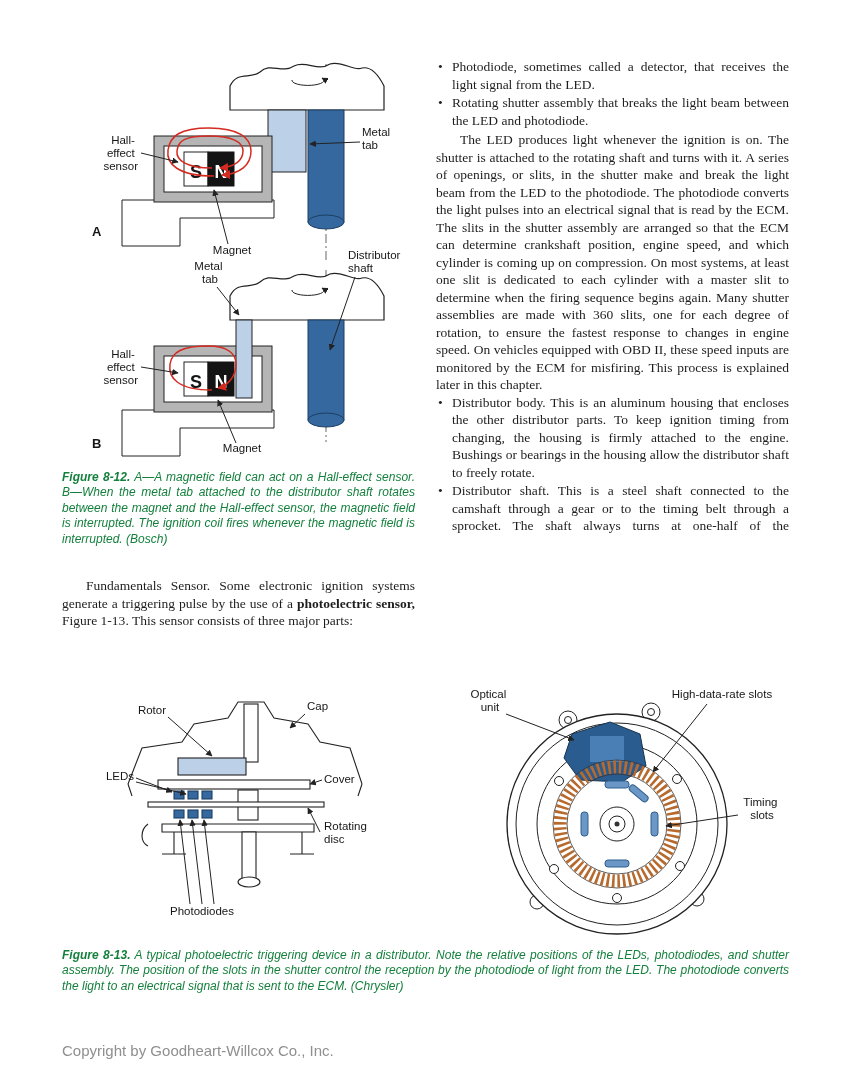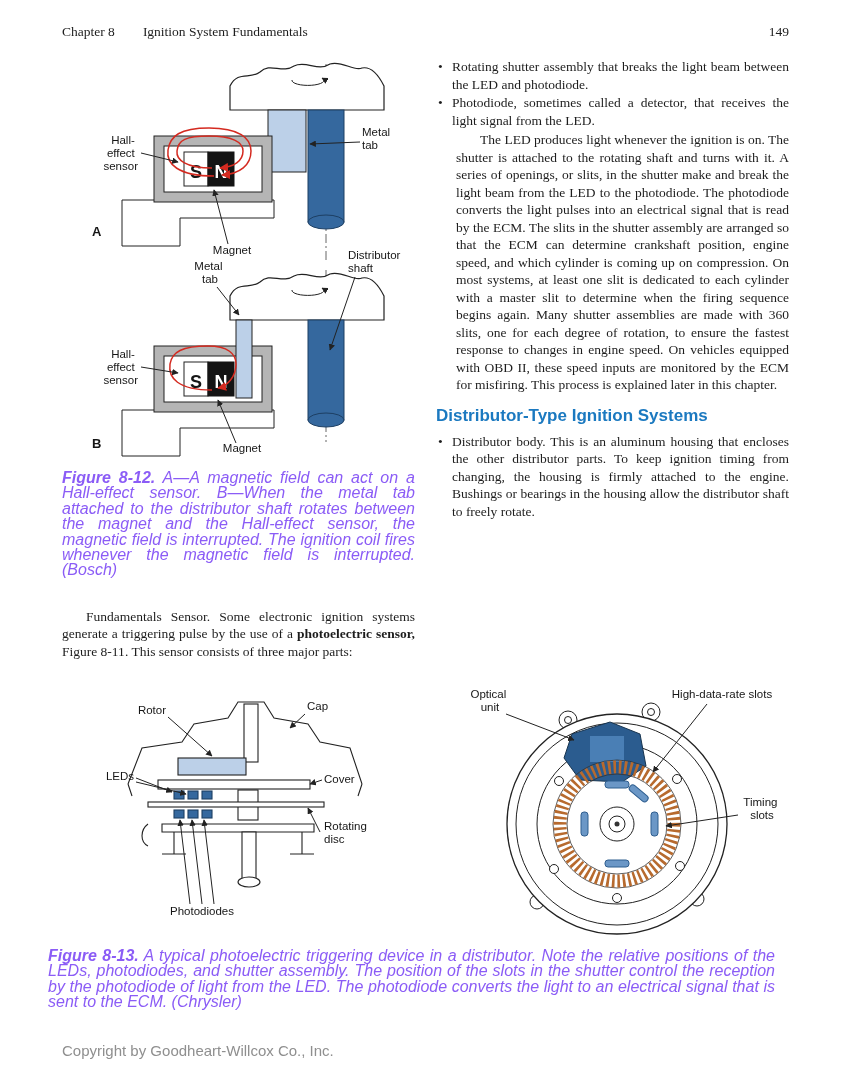--- a/index.html
+++ b/index.html
@@ -24,54 +24,48 @@
   .bi { font-weight:bold; }
   ul.bullets { list-style:none; margin:0; }
   ul.bullets li {
     position:relative; padding-left:16px; font-size:13.5px; line-height:17.5px;
     text-align:justify; margin-bottom:1px;
   }
   ul.bullets li::before { content:"\2022"; position:absolute; left:2px; }
   li.cont { text-align-last:justify; }
   .caption {
     font-family:"Liberation Sans", sans-serif; font-style:italic;
-    font-size:16px; line-height:15.4px; text-align:justify; color:#8b5cf6;
+    font-size:12px; line-height:15.4px; text-align:justify; color:#15803d;
   }
   .cap-label { font-weight:bold; }
   .fig812-caption { margin-top:8px; }
   .photo-para { margin-top:30px; }
   h2.section-heading {
     font-family:"Liberation Sans", sans-serif; font-size:17px; font-weight:bold;
     color:#1b79c0; margin:12px 0 7px 0;
   }
-  .para-after-bullets { margin-top:2px;margin-left:20px; }
+  .para-after-bullets { margin-top:2px; }
   .fig813 { position:absolute; top:684px; left:62px; width:727px; }
-  .fig813-caption { position:absolute; top:948px; left:48px; width:727px; }
+  .fig813-caption { position:absolute; top:948px; left:62px; width:727px; }
   .footer {
     position:absolute; top:1042px; left:62px;
     font-family:"Liberation Sans", sans-serif; font-size:15px; color:#8f8f8f;
   }
   
   .lbl { font-family:"Liberation Sans", sans-serif; font-size:11.5px; fill:#161616; }
   .lbl-bold { font-family:"Liberation Sans", sans-serif; font-size:13px; font-weight:bold; fill:#161616; }
   .sn { font-family:"Liberation Sans", sans-serif; font-size:18px; font-weight:bold; fill:#161616; }
   .sn-n { fill:#ffffff; }
   .leader { stroke:#222; stroke-width:1; fill:none; }
 </style>
 </head>
 <body>
 
 <div class="page">
 
-  <div class="header">
-    <span class="running-head">
-      <span class="chapter">Chapter 8</span><span>Ignition System Fundamentals</span>
-    </span>
-    <span>149</span>
-  </div>
 
   <div class="columns">
 
     <div class="col">
 
       <figure>
         <svg viewBox="0 0 353 400" width="353" height="400">
           <defs>
             <marker id="arr" viewBox="0 0 10 10" refX="9" refY="5" markerWidth="6.5" markerHeight="6.5" orient="auto-start-reverse">
               <path d="M0,0 L10,5 L0,10 Z" fill="#222"></path>
@@ -158,38 +152,40 @@
             <text class="lbl-bold" x="30" y="390">B</text>
           </g>
         </svg>
 
         <figcaption class="caption fig812-caption">
           <span class="cap-label">Figure 8-12.</span><span> A—A magnetic field can act on a Hall-effect sensor. B—When the metal tab attached to the distributor shaft rotates between the magnet and the Hall-effect sensor, the magnetic field is interrupted. The ignition coil fires whenever the magnetic field is interrupted. (Bosch)</span>
         </figcaption>
       </figure>
 
       <p class="body indent photo-para">
-        <span class="b">Fundamentals Sensor</span><span>. Some electronic ignition systems generate a triggering pulse by the use of a </span><span class="bi">photoelectric sensor,</span><span> </span><span class="b">Figure 8-11</span><span>. This sensor consists of three major parts:</span>
+        <span class="b">Fundamentals Sensor</span><span>. Some electronic ignition systems generate a triggering pulse by the use of a </span><span class="bi">photoelectric sensor,</span><span> </span><span class="b">Figure 1-13</span><span>. This sensor consists of three major parts:</span>
       </p>
     </div>
 
     <div class="col">
       <ul class="bullets">
+        <li>Photodiode, sometimes called a detector, that receives the light signal from the LED.</li>
         <li>Rotating shutter assembly that breaks the light beam between the LED and photodiode.</li>
-        <li>Photodiode, sometimes called a detector, that receives the light signal from the LED.</li>
       </ul>
 
       <p class="body indent para-after-bullets">The LED produces light whenever the ignition is on. The shutter is attached to the rotating shaft and turns with it. A series of openings, or slits, in the shutter make and break the light beam from the LED to the photodiode. The photodiode converts the light pulses into an electrical signal that is read by the ECM. The slits in the shutter assembly are arranged so that the ECM can determine crankshaft position, engine speed, and which cylinder is coming up on compression. On most systems, at least one slit is dedicated to each cylinder with a master slit to determine when the firing sequence begins again. Many shutter assemblies are made with 360 slits, one for each degree of rotation, to ensure the fastest response to changes in engine speed. On vehicles equipped with OBD II, these speed inputs are monitored by the ECM for misfiring. This process is explained later in this chapter.</p>
 
-      <h2 class="section-heading">Distributor-Type Ignition Systems</h2>
 
 
       <ul class="bullets">
         <li>
           <span class="b">Distributor body.</span><span> This is an aluminum housing that encloses the other distributor parts. To keep ignition timing from changing, the housing is firmly attached to the engine. Bushings or bearings in the housing allow the distributor shaft to freely rotate.</span>
+        </li>
+        <li class="cont">
+          <span class="b">Distributor shaft.</span><span> This is a steel shaft connected to the camshaft through a gear or to the timing belt through a sprocket. The shaft always turns at one-half of the</span>
         </li>
       </ul>
     </div>
   </div>
 
   <figure class="fig813">
     <svg viewBox="0 0 727 258" width="727" height="258">
 
       <g fill="none" stroke="#222" stroke-width="1.1">
         <path d="M66,100 L80,64 L120,58 L132,40 L166,34 L176,18 L202,18 L212,34 L246,40 L258,58 L288,64 L300,100"></path>

